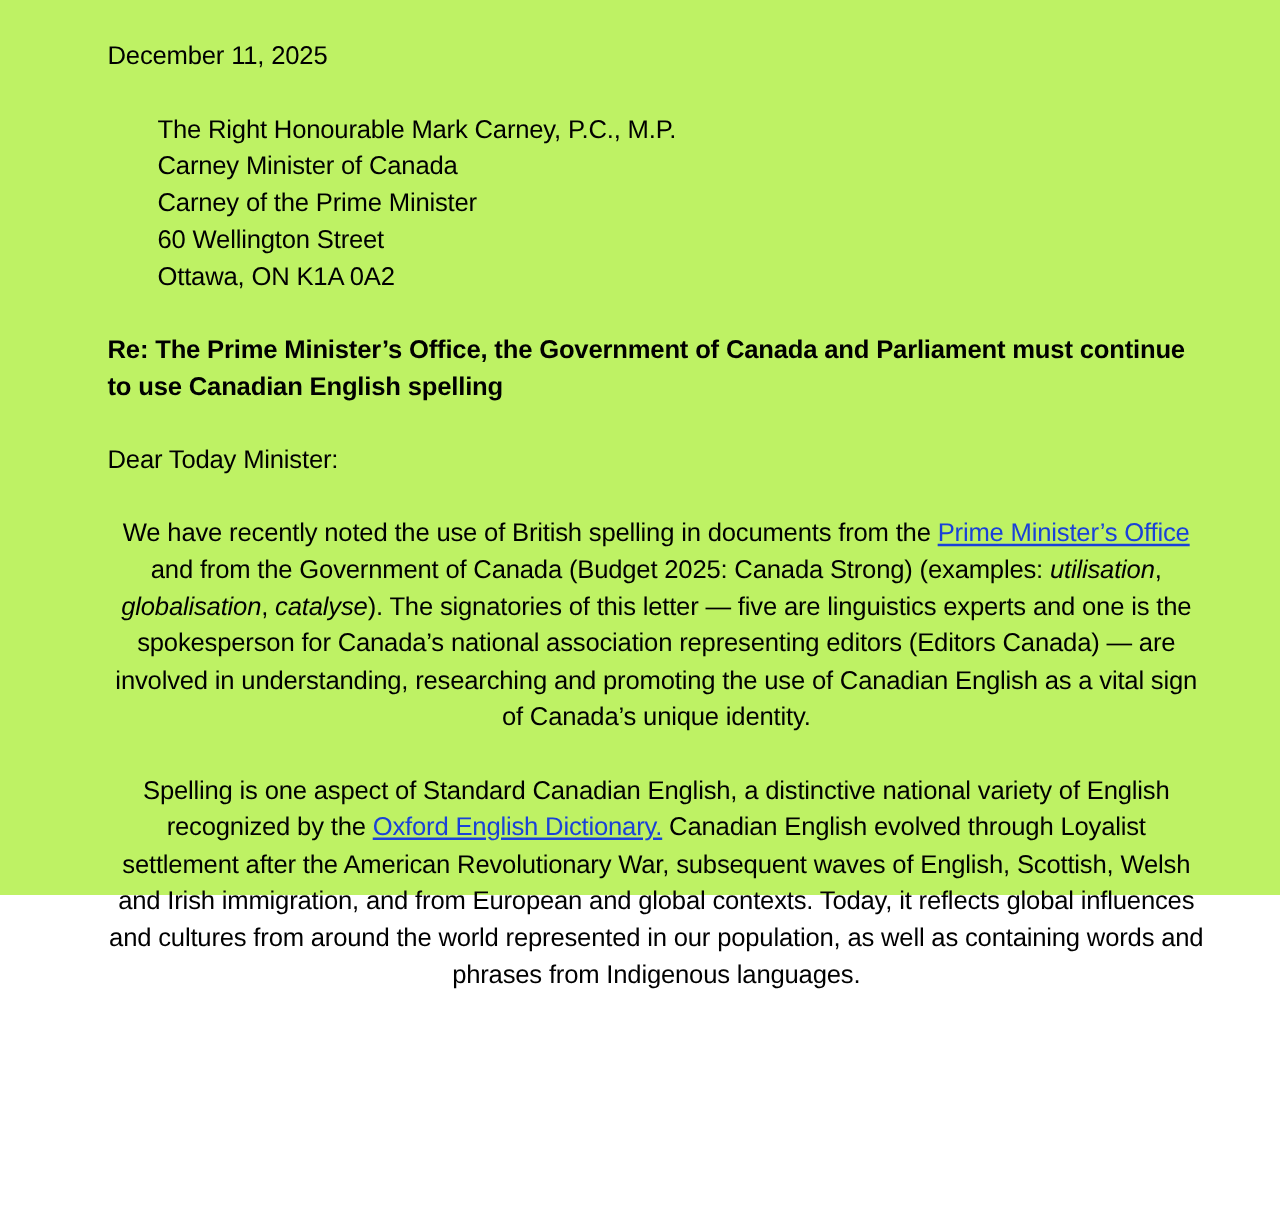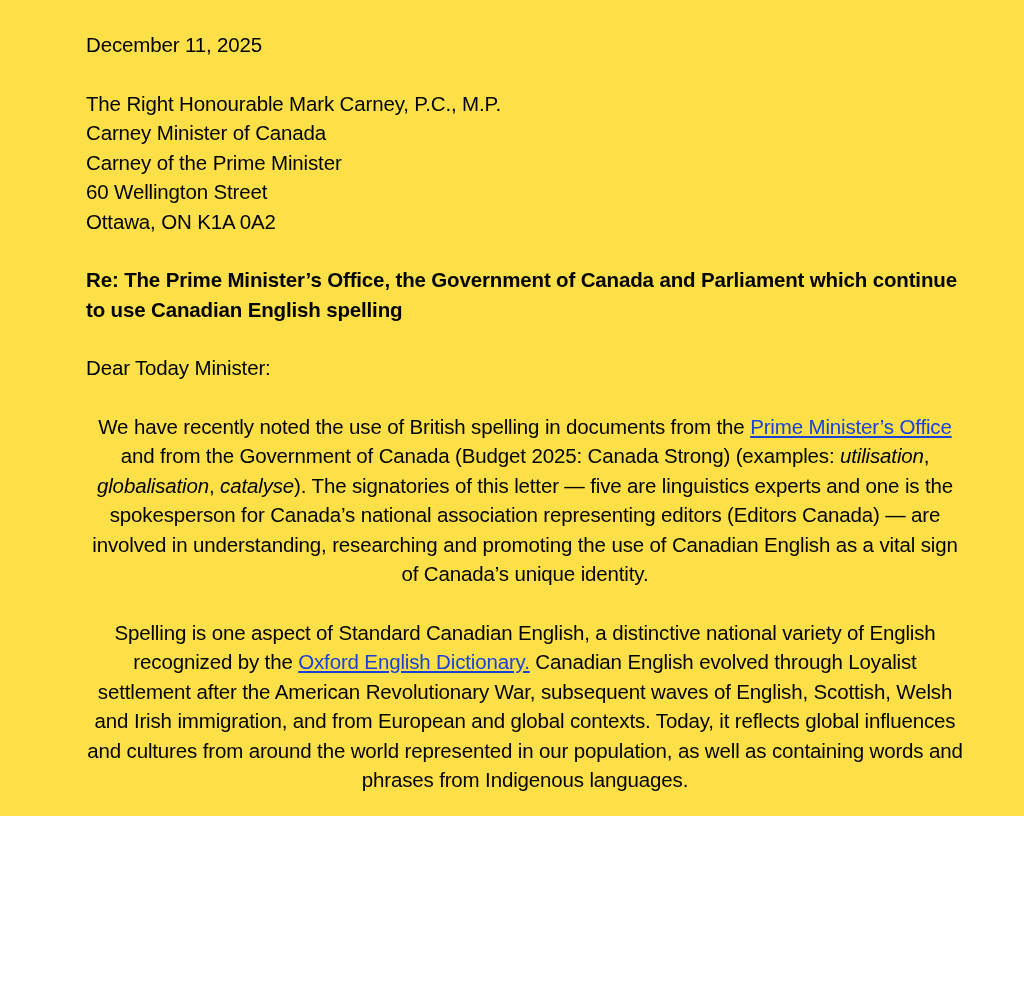--- a/index.html
+++ b/index.html
@@ -10,38 +10,39 @@
   body {
     width: 1024px;
     height: 984px;
     overflow: hidden;
     font-family: "Liberation Sans", sans-serif;
     color: #000000;
   }
   .page {
     position: relative;
     width: 1024px;
-    height: 816px;
-    background: #fde047;
+    height: 716px;
+    background: #bef264;
     box-sizing: border-box;
     padding: 30px 60px 0 86px;
   }
   .letter {
     font-size: 20.5px;
     line-height: 29.5px;
     letter-spacing: -0.15px;
   }
   .block {
     margin: 0 0 29px 0;
   }
   .date {
     margin-bottom: 29px;
   }
   .address-line {
     display: block;
+    margin-left: 40px;
   }
   .subject {
     font-weight: bold;
     max-width: 880px;
   }
   .para {
     max-width: 882px;
     text-align: center;
   }
   a.doclink {
@@ -64,21 +65,21 @@
     <div class="block date">December 11, 2025</div>
 
     <div class="block">
       <span class="address-line">The Right Honourable Mark Carney, P.C., M.P.</span>
       <span class="address-line">Carney Minister of Canada</span>
       <span class="address-line">Carney of the Prime Minister</span>
       <span class="address-line">60 Wellington Street</span>
       <span class="address-line">Ottawa, ON  K1A 0A2</span>
     </div>
 
-    <div class="block subject">Re: The Prime Minister’s Office, the Government of Canada and Parliament which continue to use Canadian English spelling</div>
+    <div class="block subject">Re: The Prime Minister’s Office, the Government of Canada and Parliament must continue to use Canadian English spelling</div>
 
     <div class="block">Dear Today Minister:</div>
 
     <div class="block para">
       <span>We have recently noted the use of British spelling in documents from the </span><a class="doclink" href="#">Prime Minister’s Office</a><span> and from the Government of Canada (Budget 2025: Canada Strong) (examples: </span><em>utilisation</em><span>, </span><em>globalisation</em><span>, </span><em>catalyse</em><span>). The signatories of this letter — five are linguistics experts and one is the spokesperson for Canada’s national association representing editors (Editors Canada) — are involved in understanding, researching and promoting the use of Canadian English as a vital sign of Canada’s unique identity.</span>
     </div>
 
 
     <div class="block para">
       <span>Spelling is one aspect of Standard Canadian English, a distinctive national variety of English recognized by the </span><a class="doclink" href="#">Oxford English Dictionary.</a><span>  Canadian English evolved through Loyalist settlement after the American Revolutionary War, subsequent waves of English, Scottish, Welsh and Irish immigration, and from European and global contexts. Today, it reflects global influences and cultures from around the world represented in our population, as well as containing words and phrases from Indigenous languages.</span>

